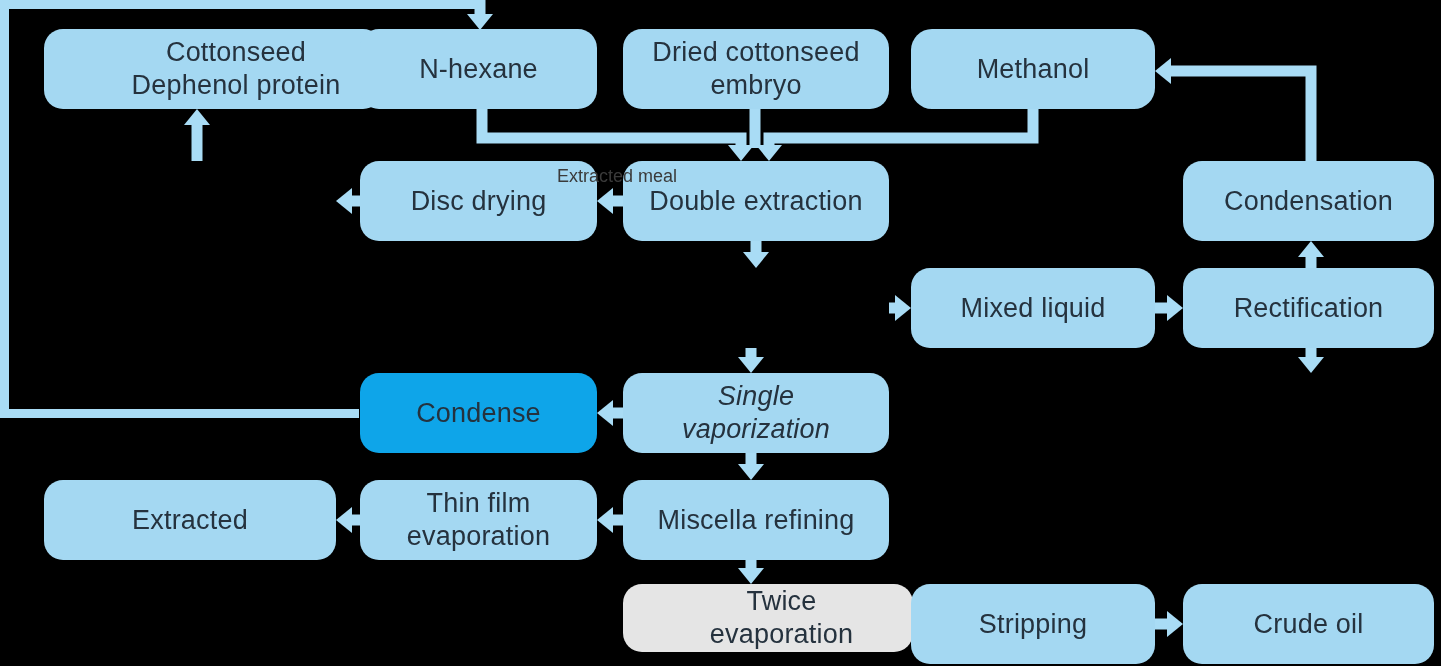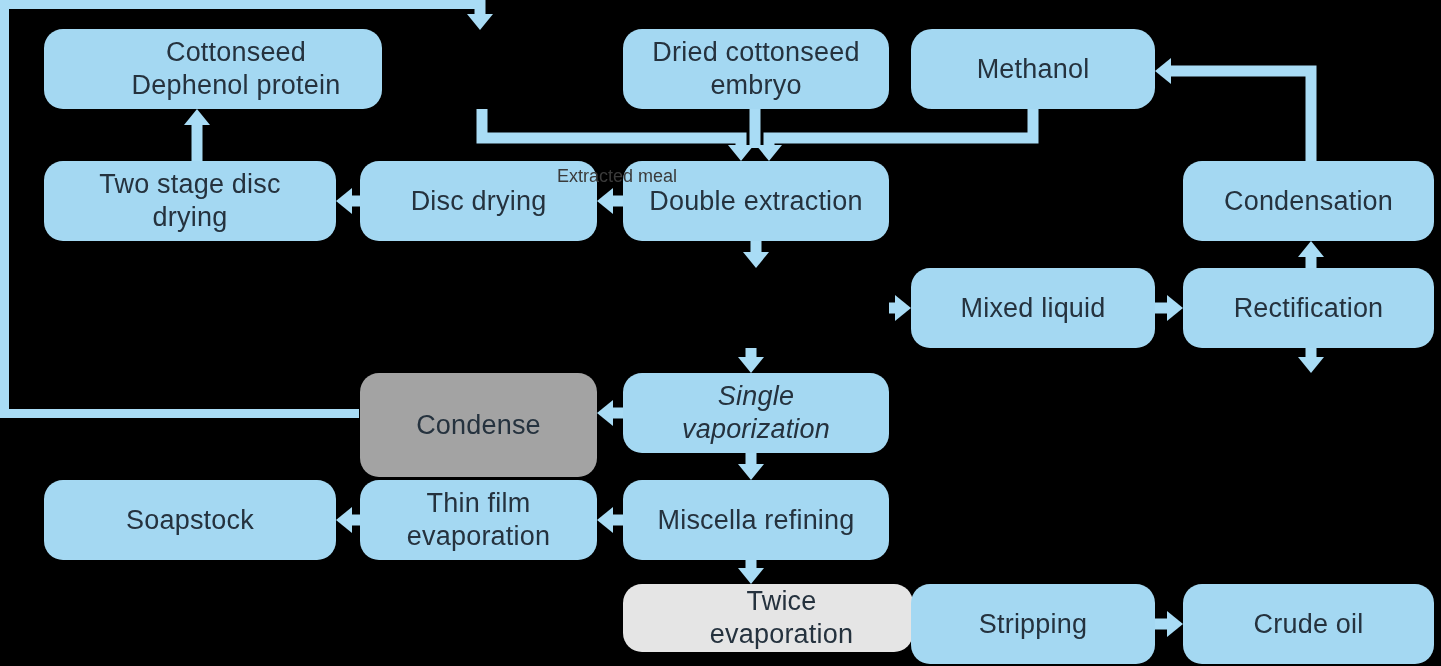--- a/index.html
+++ b/index.html
@@ -67,34 +67,33 @@
       <polyline points="751,560 751,569" fill="none" stroke="#a9dcf5" stroke-width="11" stroke-linejoin="miter"></polyline>
       <polygon points="738,568 764,568 751,584" fill="#a9dcf5"></polygon>
       <polyline points="886,624 896,624" fill="none" stroke="#a9dcf5" stroke-width="11" stroke-linejoin="miter"></polyline>
       <polygon points="895,611 895,637 911,624" fill="#a9dcf5"></polygon>
       <polyline points="1155,624 1168,624" fill="none" stroke="#a9dcf5" stroke-width="11" stroke-linejoin="miter"></polyline>
       <polygon points="1167,611 1167,637 1183,624" fill="#a9dcf5"></polygon>
     </svg>
   <div class="annotation" style="left: 557px; top: 167px; color: rgb(58, 58, 58);">Extracted meal</div>
 <div class="node" style="left: 44px; top: 29px; width: 292px; height: 80px; background: rgb(164, 216, 242); color: rgb(37, 50, 62); padding-left: 46px;">Cottonseed
 Dephenol protein</div>
+    <div class="node" style="left: 360px; top: 29px; width: 237px; height: 80px; background: rgb(164, 216, 242); color: rgb(37, 50, 62);">N-hexane</div>
     <div class="node" style="left: 623px; top: 29px; width: 266px; height: 80px; background: rgb(164, 216, 242); color: rgb(37, 50, 62);">Dried cottonseed
 embryo</div>
     <div class="node" style="left: 911px; top: 29px; width: 244px; height: 80px; background: rgb(164, 216, 242); color: rgb(37, 50, 62); border-radius: 21px;">Methanol</div>
-    <div class="node" style="left: 44px; top: 161px; width: 292px; height: 80px; background: rgb(164, 216, 242); color: rgb(37, 50, 62);">Two stage disc
-drying</div>
     <div class="node" style="left: 360px; top: 161px; width: 237px; height: 80px; background: rgb(164, 216, 242); color: rgb(37, 50, 62);">Disc drying</div>
     <div class="node" style="left: 623px; top: 161px; width: 266px; height: 80px; background: rgb(164, 216, 242); color: rgb(37, 50, 62);">Double extraction</div>
     <div class="node" style="left: 1183px; top: 161px; width: 251px; height: 80px; background: rgb(164, 216, 242); color: rgb(37, 50, 62);">Condensation</div>
     <div class="node" style="left: 911px; top: 268px; width: 244px; height: 80px; background: rgb(164, 216, 242); color: rgb(37, 50, 62);">Mixed liquid</div>
     <div class="node" style="left: 1183px; top: 268px; width: 251px; height: 80px; background: rgb(164, 216, 242); color: rgb(37, 50, 62);">Rectification</div>
-    <div class="node" style="left: 360px; top: 373px; width: 237px; height: 104px; background: #a3a3a3; color: rgb(37, 50, 62);">Condense</div>
+    <div class="node" style="left: 360px; top: 373px; width: 237px; height: 80px; background: #0ea5e9; color: rgb(37, 50, 62);">Condense</div>
     <div class="node" style="left: 623px; top: 373px; width: 266px; height: 80px; background: rgb(164, 216, 242); color: rgb(37, 50, 62); font-style: italic;">Single
 vaporization</div>
-    <div class="node" style="left: 44px; top: 480px; width: 292px; height: 80px; background: rgb(164, 216, 242); color: rgb(37, 50, 62);">Soapstock</div>
+    <div class="node" style="left: 44px; top: 480px; width: 292px; height: 80px; background: rgb(164, 216, 242); color: rgb(37, 50, 62);">Extracted</div>
     <div class="node" style="left: 360px; top: 480px; width: 237px; height: 80px; background: rgb(164, 216, 242); color: rgb(37, 50, 62);">Thin film
 evaporation</div>
     <div class="node" style="left: 623px; top: 480px; width: 266px; height: 80px; background: rgb(164, 216, 242); color: rgb(37, 50, 62);">Miscella refining</div>
     <div class="node" style="left: 623px; top: 584px; width: 263px; height: 68px; background: #e5e5e5; color: rgb(37, 50, 62); padding-left: 27px;">Twice
 evaporation</div>
     <div class="node" style="left: 911px; top: 584px; width: 244px; height: 80px; background: rgb(164, 216, 242); color: rgb(37, 50, 62);">Stripping</div>
     <div class="node" style="left: 1183px; top: 584px; width: 251px; height: 80px; background: rgb(164, 216, 242); color: rgb(37, 50, 62);">Crude oil</div>
   </div>
 
 </body></html>

